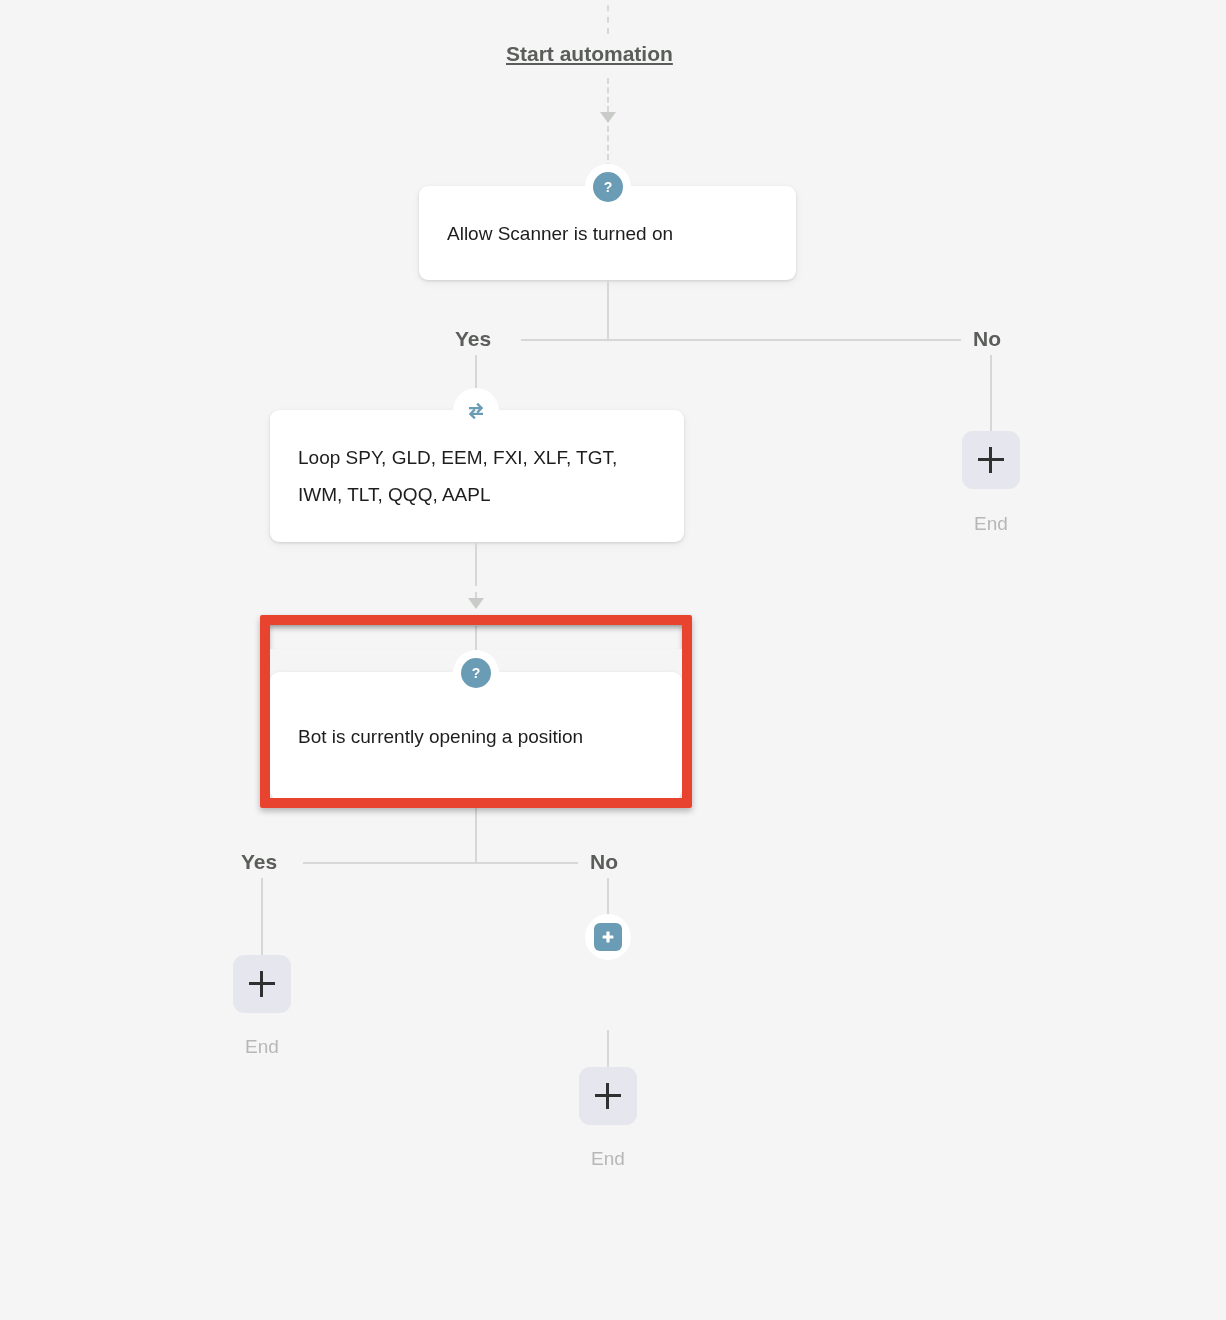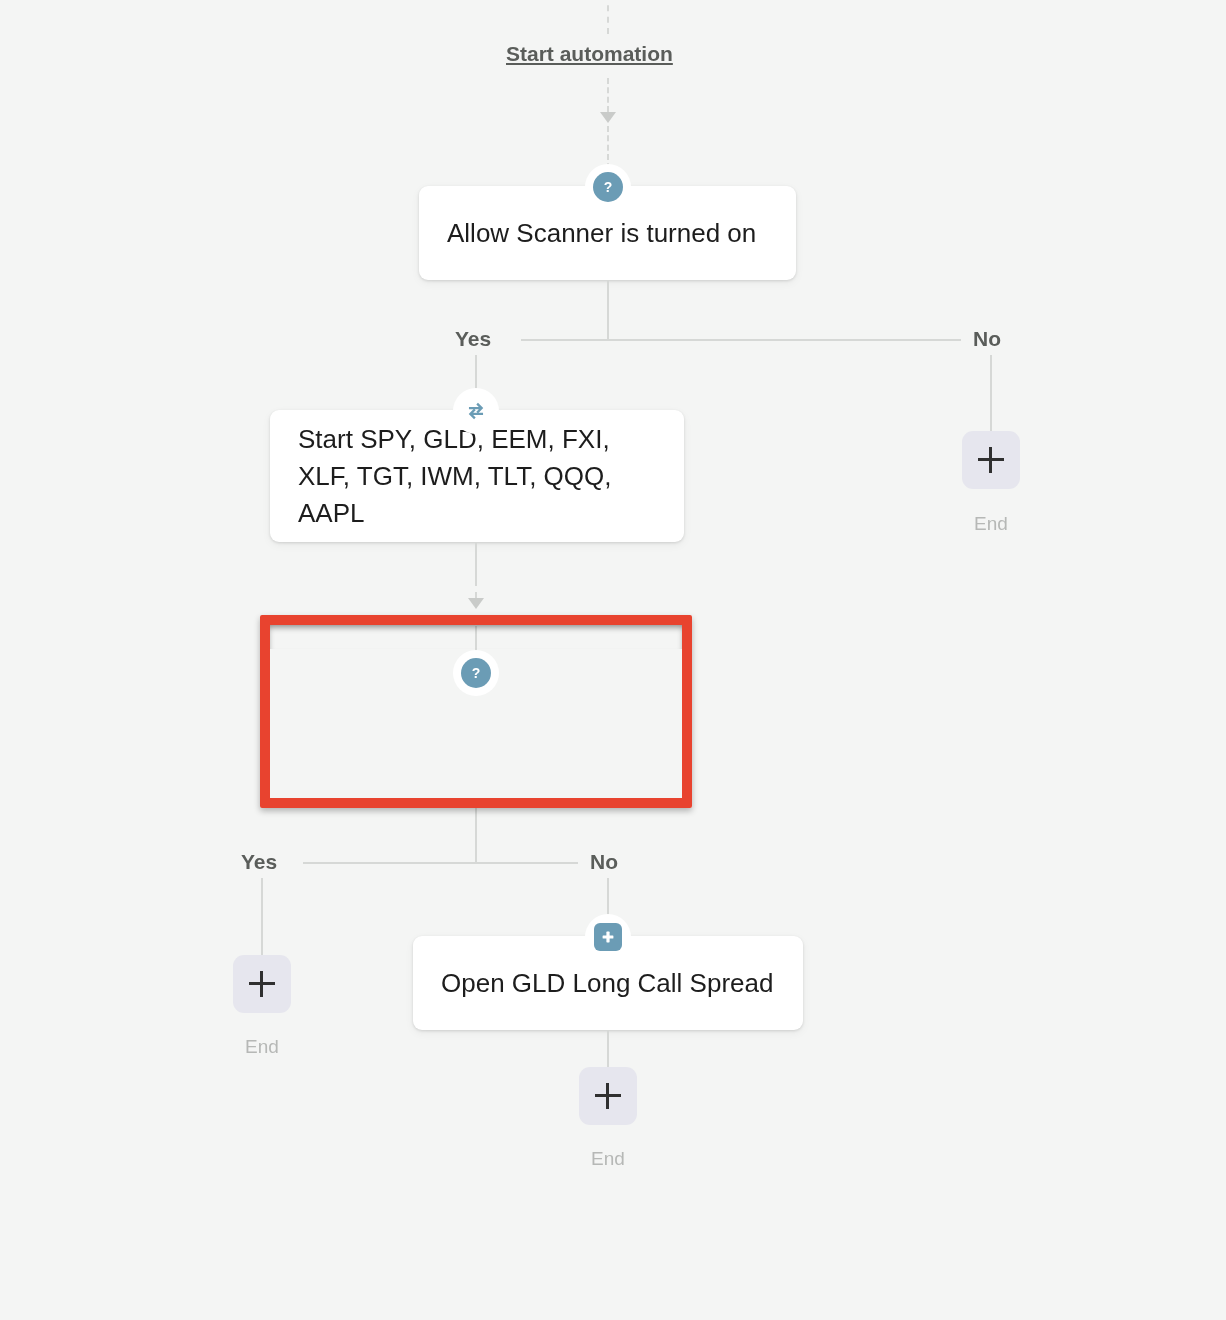--- a/index.html
+++ b/index.html
@@ -64,21 +64,21 @@
   .node {
     position: absolute;
     background: #ffffff;
     border-radius: 9px;
     box-shadow: 0 1px 3px rgba(0,0,0,0.13), 0 3px 10px rgba(0,0,0,0.05);
     display: flex;
     align-items: center;
     box-sizing: border-box;
   }
   .node-text {
-    font-size: 26px;
+    font-size: 19px;
     color: #1d1d1d;
     line-height: 37px;
     padding: 0 28px;
     width: 100%;
     box-sizing: border-box;
   }
 
   
   .badge-well {
     position: absolute;
@@ -199,39 +199,42 @@
   <div class="conn v" style="left:475px; top:355px; height:58px;"></div>
 
   <div class="conn v" style="left:990px; top:355px; height:76px;"></div>
 
   <div class="end-btn" style="left:962px; top:431px;">
     <span class="plus"></span>
   </div>
   <div class="end-label" style="left:962px; top:513px; width:58px;">End</div>
 
   <div class="node" style="left:270px; top:410px; width:414px; height:132px;">
-    <div class="node-text">Start SPY, GLD, EEM, FXI, XLF, TGT, IWM, TLT, QQQ, AAPL</div>
+    <div class="node-text">Loop SPY, GLD, EEM, FXI, XLF, TGT, IWM, TLT, QQQ, AAPL</div>
   </div>
   <div class="badge-well" style="left:453px; top:388px;">
     <div class="badge-circle" style="background:transparent;">
       <svg width="26" height="26" viewBox="0 0 24 24" aria-hidden="true">
         <path d="M5.5 8.2h9.1l-2.3-2.3 1.5-1.5 4.9 4.9-4.9 4.9-1.5-1.5 2.3-2.3H5.5z" fill="#6b9cb5"></path>
         <path d="M18.5 15.8H9.4l2.3 2.3-1.5 1.5-4.9-4.9 4.9-4.9 1.5 1.5-2.3 2.3h9.1z" fill="#6b9cb5"></path>
       </svg>
     </div>
   </div>
 
   <div class="conn v" style="left:475px; top:542px; height:38px;"></div>
   <div class="conn dashed-v" style="left:475px; top:580px; height:18px;"></div>
   <div class="arrowhead" style="left:468px; top:598px;"></div>
 
   <div class="conn v" style="left:475px; top:626px; height:50px;"></div>
 
   <div class="highlight-inner-shadow" style="left:270px; top:625px; width:412px; height:24px;"></div>
 
+  <div class="node" style="left:270px; top:672px; width:412px; height:128px;">
+    <div class="node-text">Bot is currently opening a position</div>
+  </div>
   <div class="badge-well" style="left:453px; top:650px;">
     <div class="badge-circle">
       <svg width="18" height="18" viewBox="0 0 18 18" aria-hidden="true">
         <text x="9" y="13.5" text-anchor="middle" font-family="Liberation Sans, sans-serif" font-size="14" font-weight="bold" fill="#ffffff">?</text>
       </svg>
     </div>
   </div>
 
   <div class="highlight-box" style="left:260px; top:615px; width:432px; height:193px;"></div>
 
@@ -244,23 +247,20 @@
 
   <div class="conn v" style="left:261px; top:878px; height:77px;"></div>
 
   <div class="conn v" style="left:607px; top:878px; height:58px;"></div>
 
   <div class="end-btn" style="left:233px; top:955px;">
     <span class="plus"></span>
   </div>
   <div class="end-label" style="left:233px; top:1036px; width:58px;">End</div>
 
-  <div class="node" style="left:413px; top:936px; width:390px; height:94px;">
-    <div class="node-text">Open GLD Long Call Spread</div>
-  </div>
   <div class="badge-well" style="left:585px; top:914px;">
     <div class="badge-square">
       <svg width="18" height="18" viewBox="0 0 18 18" aria-hidden="true">
         <rect x="7.4" y="3.6" width="3.2" height="10.8" rx="0.6" fill="#ffffff"></rect>
         <rect x="3.6" y="7.4" width="10.8" height="3.2" rx="0.6" fill="#ffffff"></rect>
       </svg>
     </div>
   </div>
 
   <div class="conn v" style="left:607px; top:1030px; height:37px;"></div>

